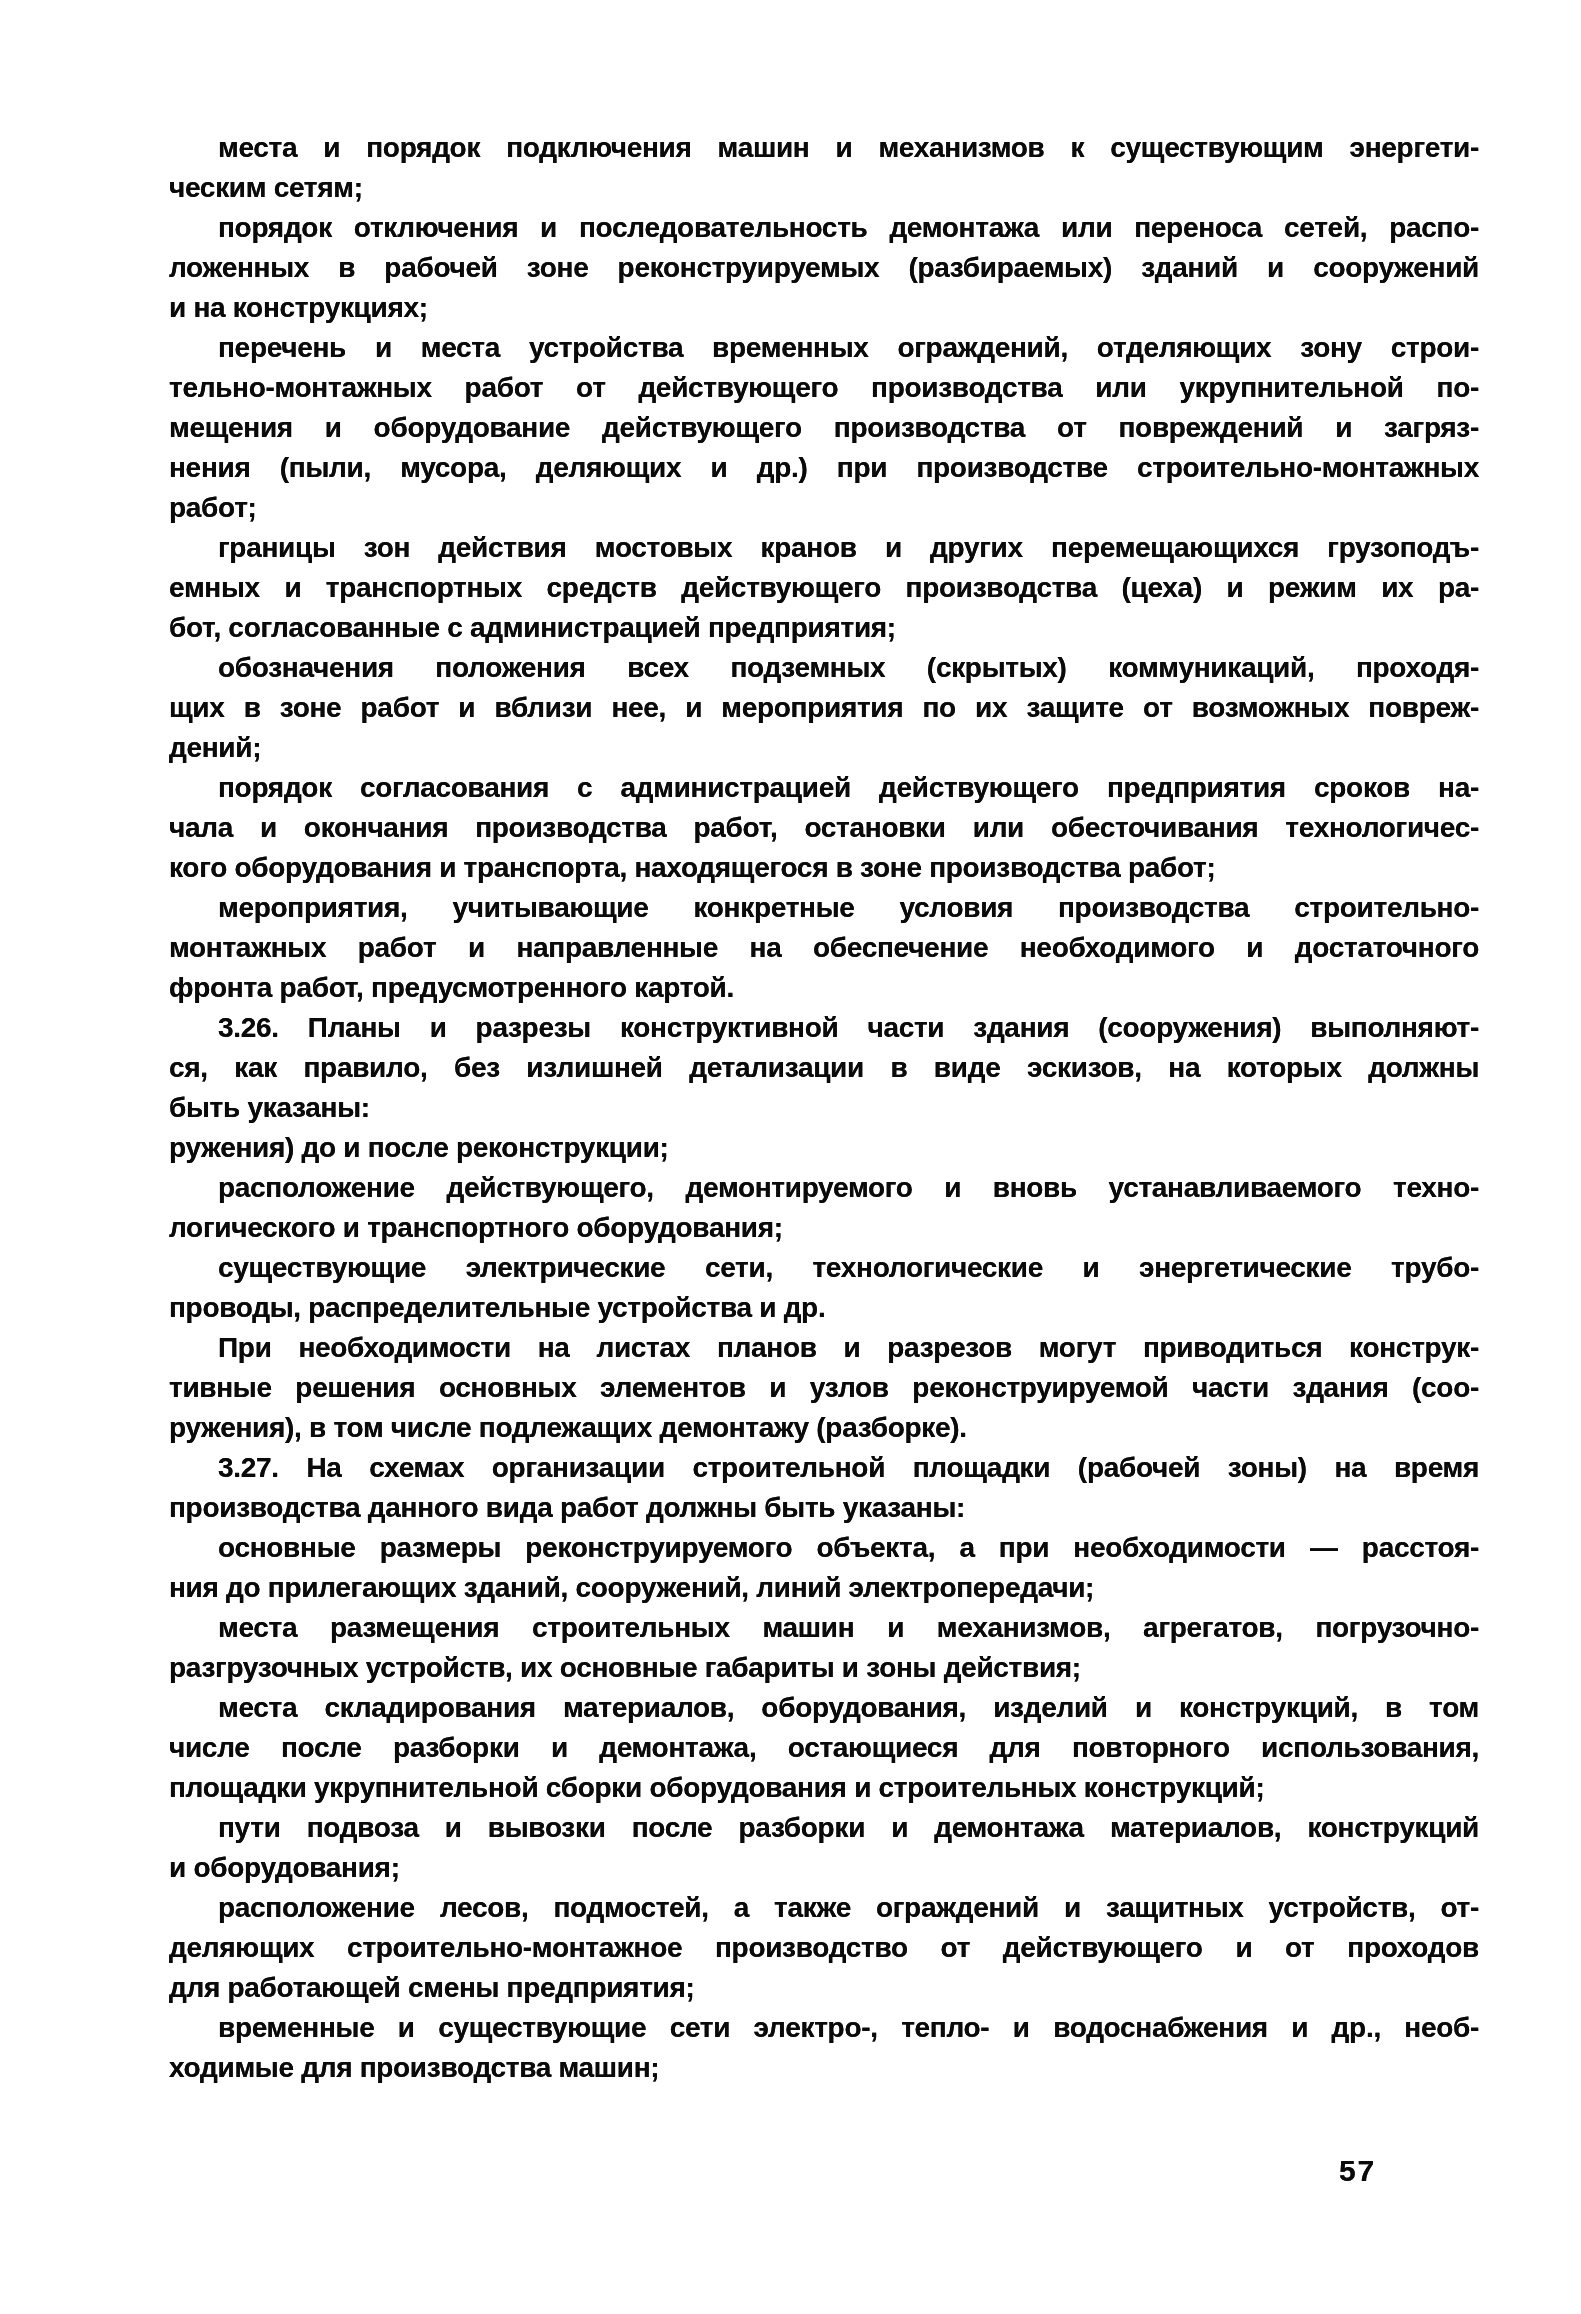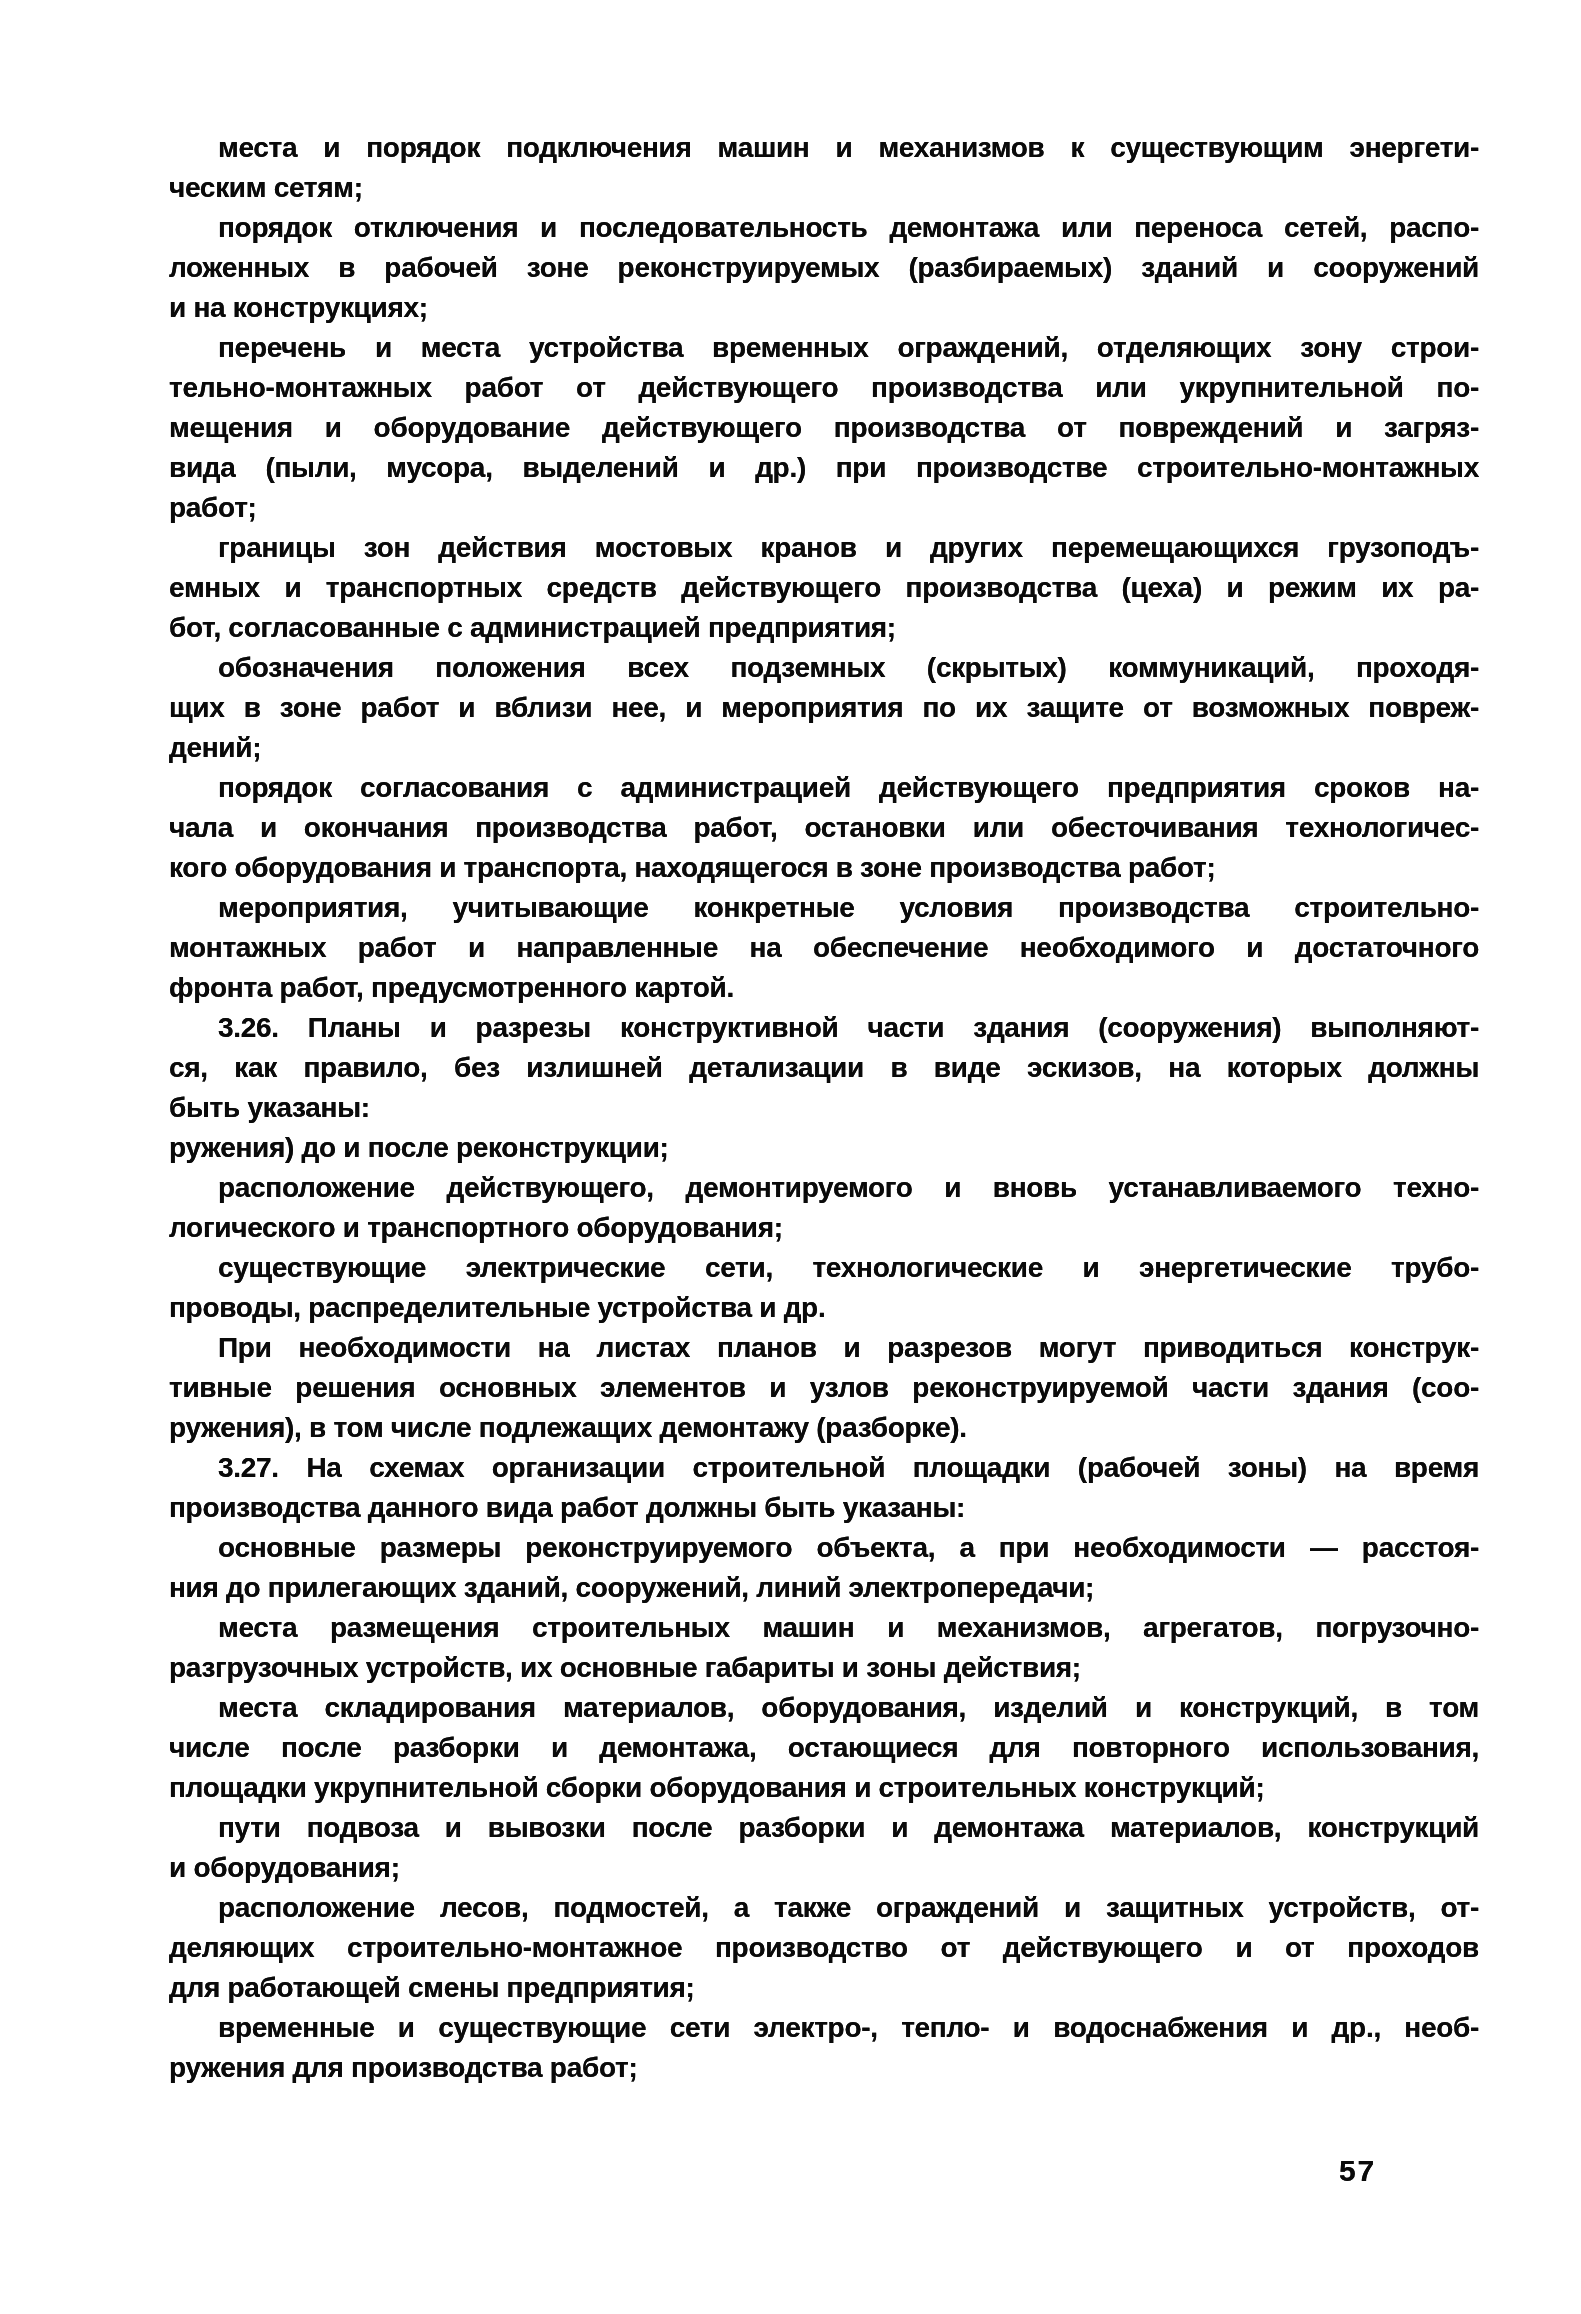--- a/index.html
+++ b/index.html
@@ -53,21 +53,21 @@
 <div class="page">
   <div class="text-block">
       <div class="line first">места и порядок подключения машин и механизмов к существующим энергети-</div>
       <div class="line last">ческим сетям;</div>
       <div class="line first">порядок отключения и последовательность демонтажа или переноса сетей, распо-</div>
       <div class="line">ложенных в рабочей зоне реконструируемых (разбираемых) зданий и сооружений</div>
       <div class="line last">и на конструкциях;</div>
       <div class="line first">перечень и места устройства временных ограждений, отделяющих зону строи-</div>
       <div class="line">тельно-монтажных работ от действующего производства или укрупнительной по-</div>
       <div class="line">мещения и оборудование действующего производства от повреждений и загряз-</div>
-      <div class="line">вида (пыли, мусора, выделений и др.) при производстве строительно-монтажных</div>
+      <div class="line">нения (пыли, мусора, деляющих и др.) при производстве строительно-монтажных</div>
       <div class="line last">работ;</div>
       <div class="line first">границы зон действия мостовых кранов и других перемещающихся грузоподъ-</div>
       <div class="line">емных и транспортных средств действующего производства (цеха) и режим их ра-</div>
       <div class="line last">бот, согласованные с администрацией предприятия;</div>
       <div class="line first">обозначения положения всех подземных (скрытых) коммуникаций, проходя-</div>
       <div class="line">щих в зоне работ и вблизи нее, и мероприятия по их защите от возможных повреж-</div>
       <div class="line last">дений;</div>
       <div class="line first">порядок согласования с администрацией действующего предприятия сроков на-</div>
       <div class="line">чала и окончания производства работ, остановки или обесточивания технологичес-</div>
       <div class="line last">кого оборудования и транспорта, находящегося в зоне производства работ;</div>
@@ -93,17 +93,17 @@
       <div class="line last">разгрузочных устройств, их основные габариты и зоны действия;</div>
       <div class="line first">места складирования материалов, оборудования, изделий и конструкций, в том</div>
       <div class="line">числе после разборки и демонтажа, остающиеся для повторного использования,</div>
       <div class="line last">площадки укрупнительной сборки оборудования и строительных конструкций;</div>
       <div class="line first">пути подвоза и вывозки после разборки и демонтажа материалов, конструкций</div>
       <div class="line last">и оборудования;</div>
       <div class="line first">расположение лесов, подмостей, а также ограждений и защитных устройств, от-</div>
       <div class="line">деляющих строительно-монтажное производство от действующего и от проходов</div>
       <div class="line last">для работающей смены предприятия;</div>
       <div class="line first">временные и существующие сети электро-, тепло- и водоснабжения и др., необ-</div>
-      <div class="line last">ружения для производства работ;</div>
+      <div class="line last">ходимые для производства машин;</div>
     </div>
   <div class="page-number">57</div>
 </div>
 
 
 </body></html>

